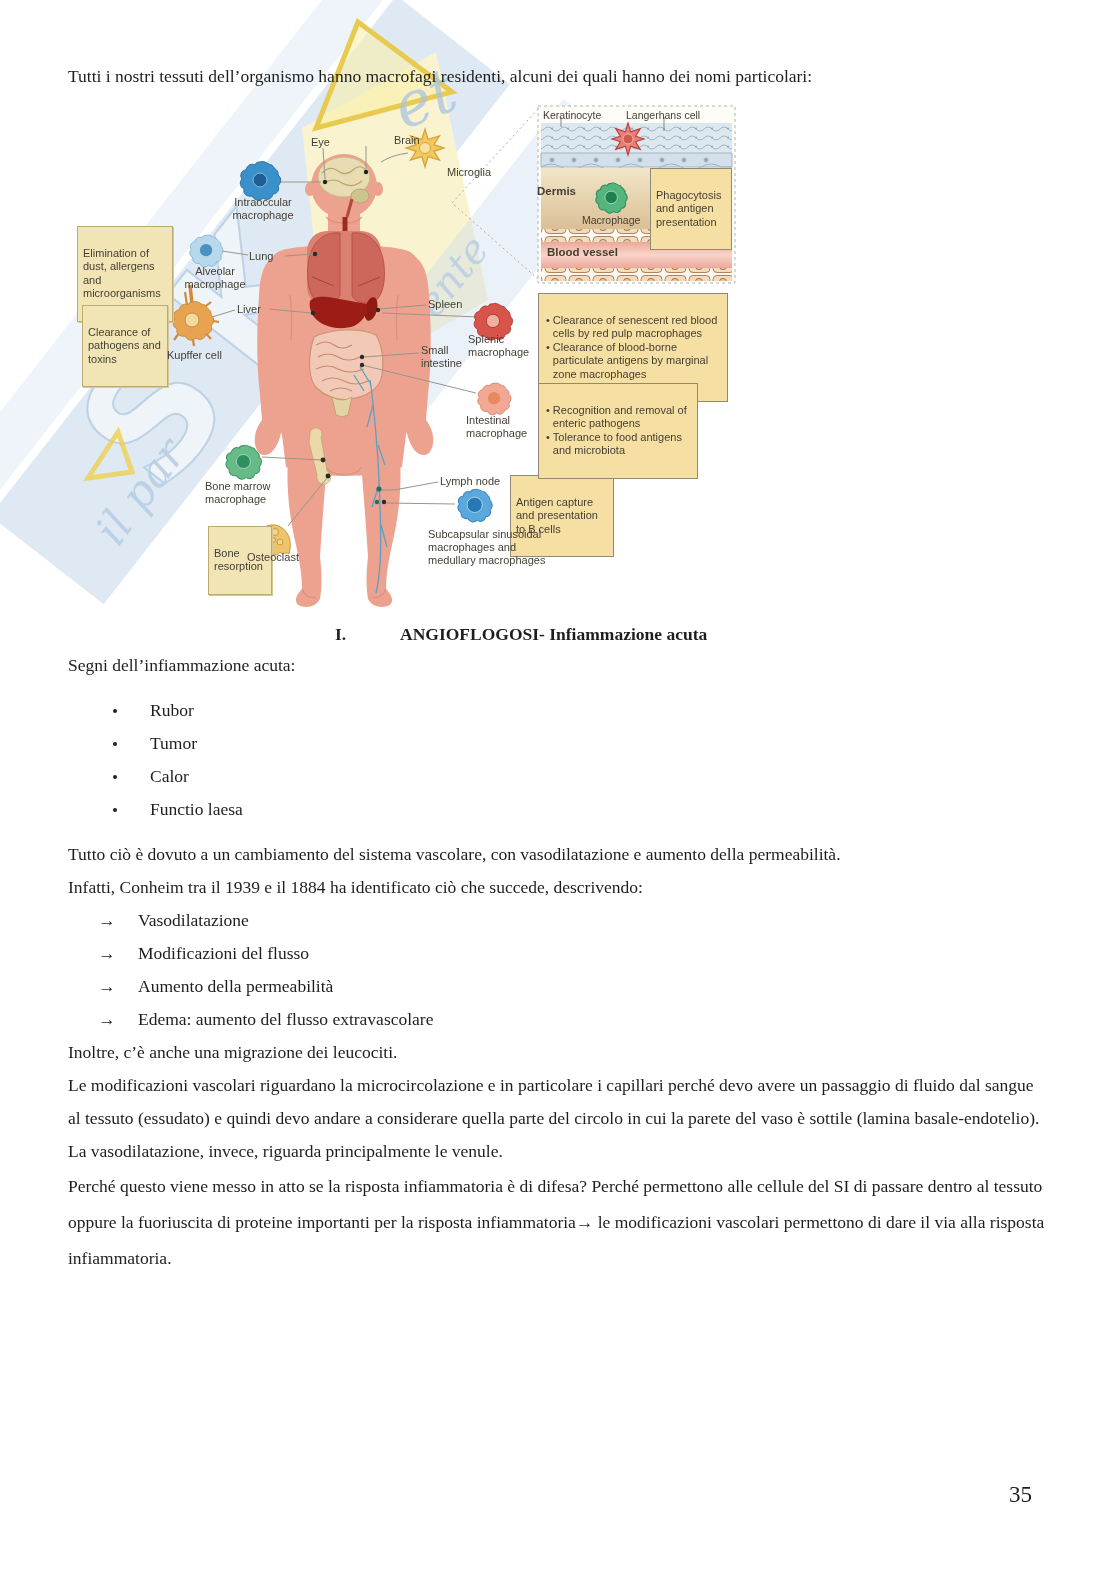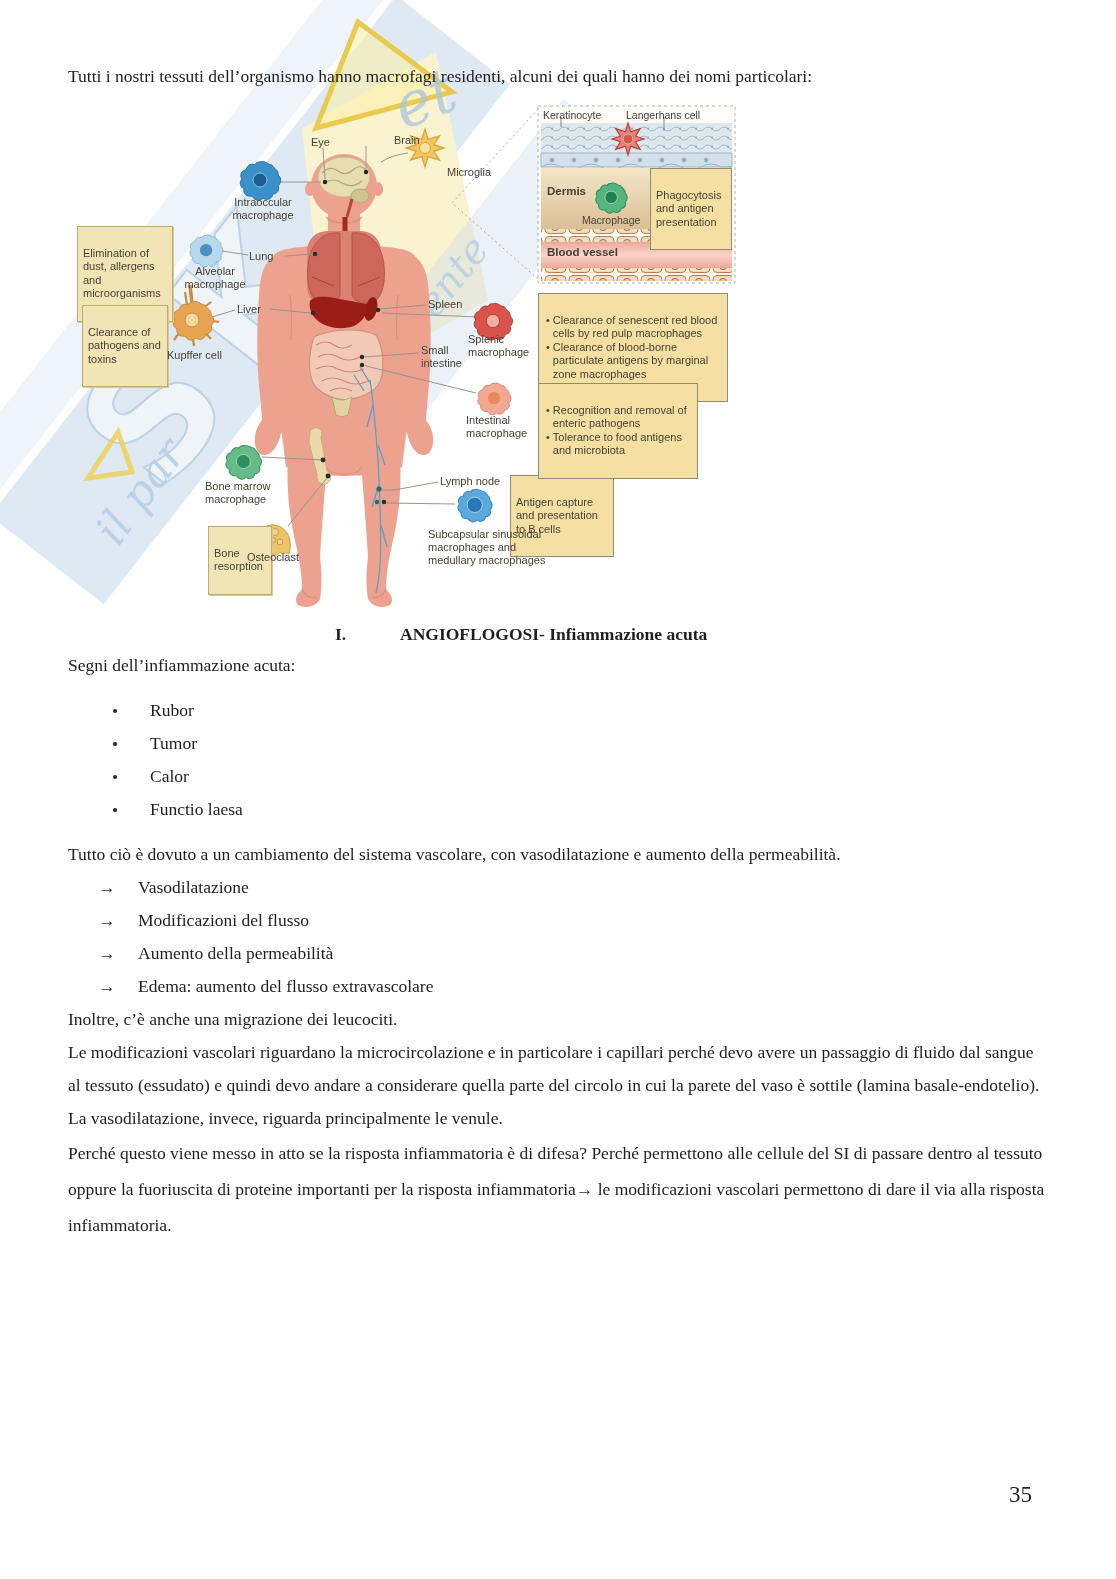--- a/index.html
+++ b/index.html
@@ -260,21 +260,21 @@
       <div class="flabel" style="left:402px;top:309px;width:70px;">Intestinal macrophage</div>
       <div class="flabel" style="left:141px;top:375px;width:76px;">Bone marrow macrophage</div>
       <div class="flabel" style="left:376px;top:370px;">Lymph node</div>
       <div class="fbox warm" style="left:446px;top:370px;width:92px;">Antigen capture and presentation to B cells</div>
       <div class="flabel" style="left:364px;top:423px;width:128px;">Subcapsular sinusoidal macrophages and medullary macrophages</div>
       <div class="fbox" style="left:114px;top:421px;width:52px;margin-left:30px;">Bone resorption</div>
       <div class="flabel" style="left:183px;top:446px;">Osteoclast</div>
 
       <div class="flabel" style="left:479px;top:4px;font-size:10.5px;">Keratinocyte</div>
       <div class="flabel" style="left:562px;top:4px;font-size:10.5px;">Langerhans cell</div>
-      <div class="flabel b" style="left:483px;top:80px;text-align:right;">Dermis</div>
+      <div class="flabel b" style="left:473px;top:80px;text-align:right;">Dermis</div>
       <div class="fbox warm" style="left:586px;top:63px;width:70px;">Phagocytosis and antigen presentation</div>
       <div class="flabel" style="left:518px;top:109px;font-size:10.5px;">Macrophage</div>
       <div class="flabel b" style="left:483px;top:141px;">Blood vessel</div>
 
       <div class="fbox warm" style="left:474px;top:188px;width:178px;">
         <ul>
           <li>
               <span class="blt">•</span>
               <span>Clearance of senescent red blood cells by red pulp macrophages</span>
             </li>
@@ -318,20 +318,21 @@
           <span class="dot"></span>
           <span>Calor</span>
         </li>
       <li>
           <span class="dot"></span>
           <span>Functio laesa</span>
         </li>
     </ul>
 
     <p>Tutto ciò è dovuto a un cambiamento del sistema vascolare, con vasodilatazione e aumento della permeabilità.</p>
+    <p>Infatti, Conheim tra il 1939 e il 1884 ha identificato ciò che succede, descrivendo:</p>
 
     <ul class="arrows">
       <li>
           <span class="arr">→</span>
           <span>Vasodilatazione</span>
         </li>
       <li>
           <span class="arr">→</span>
           <span>Modificazioni del flusso</span>
         </li>

